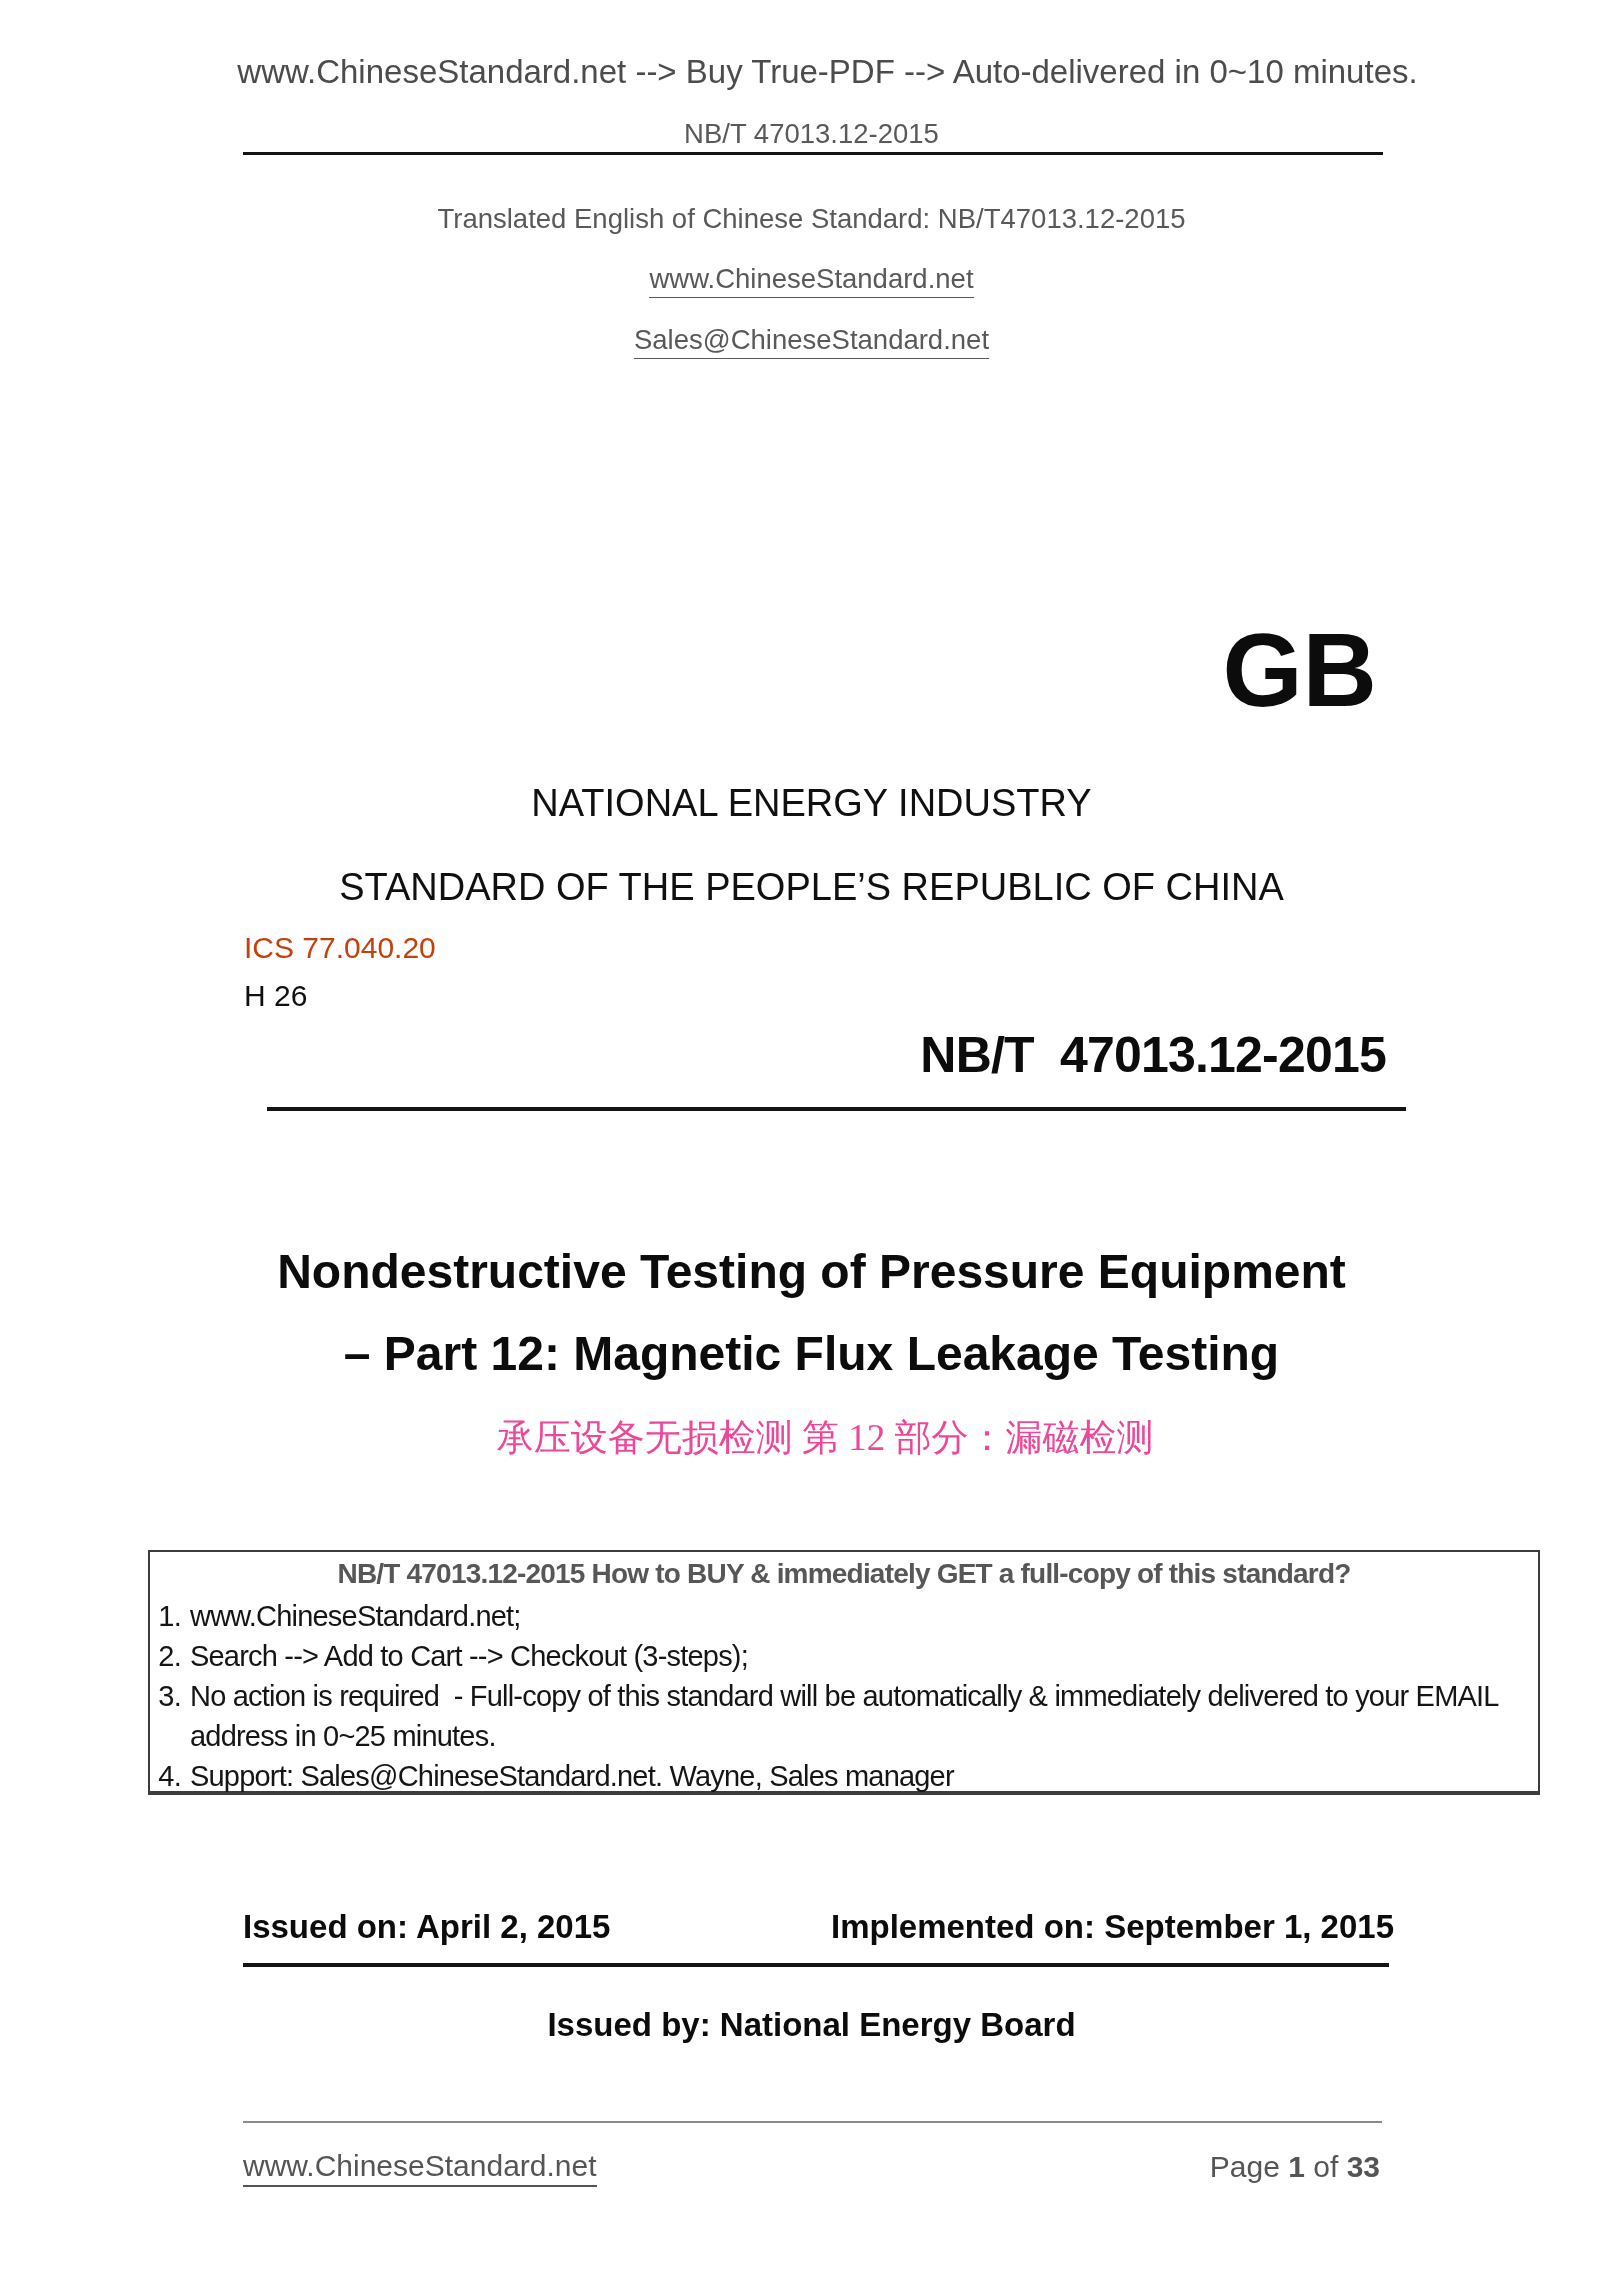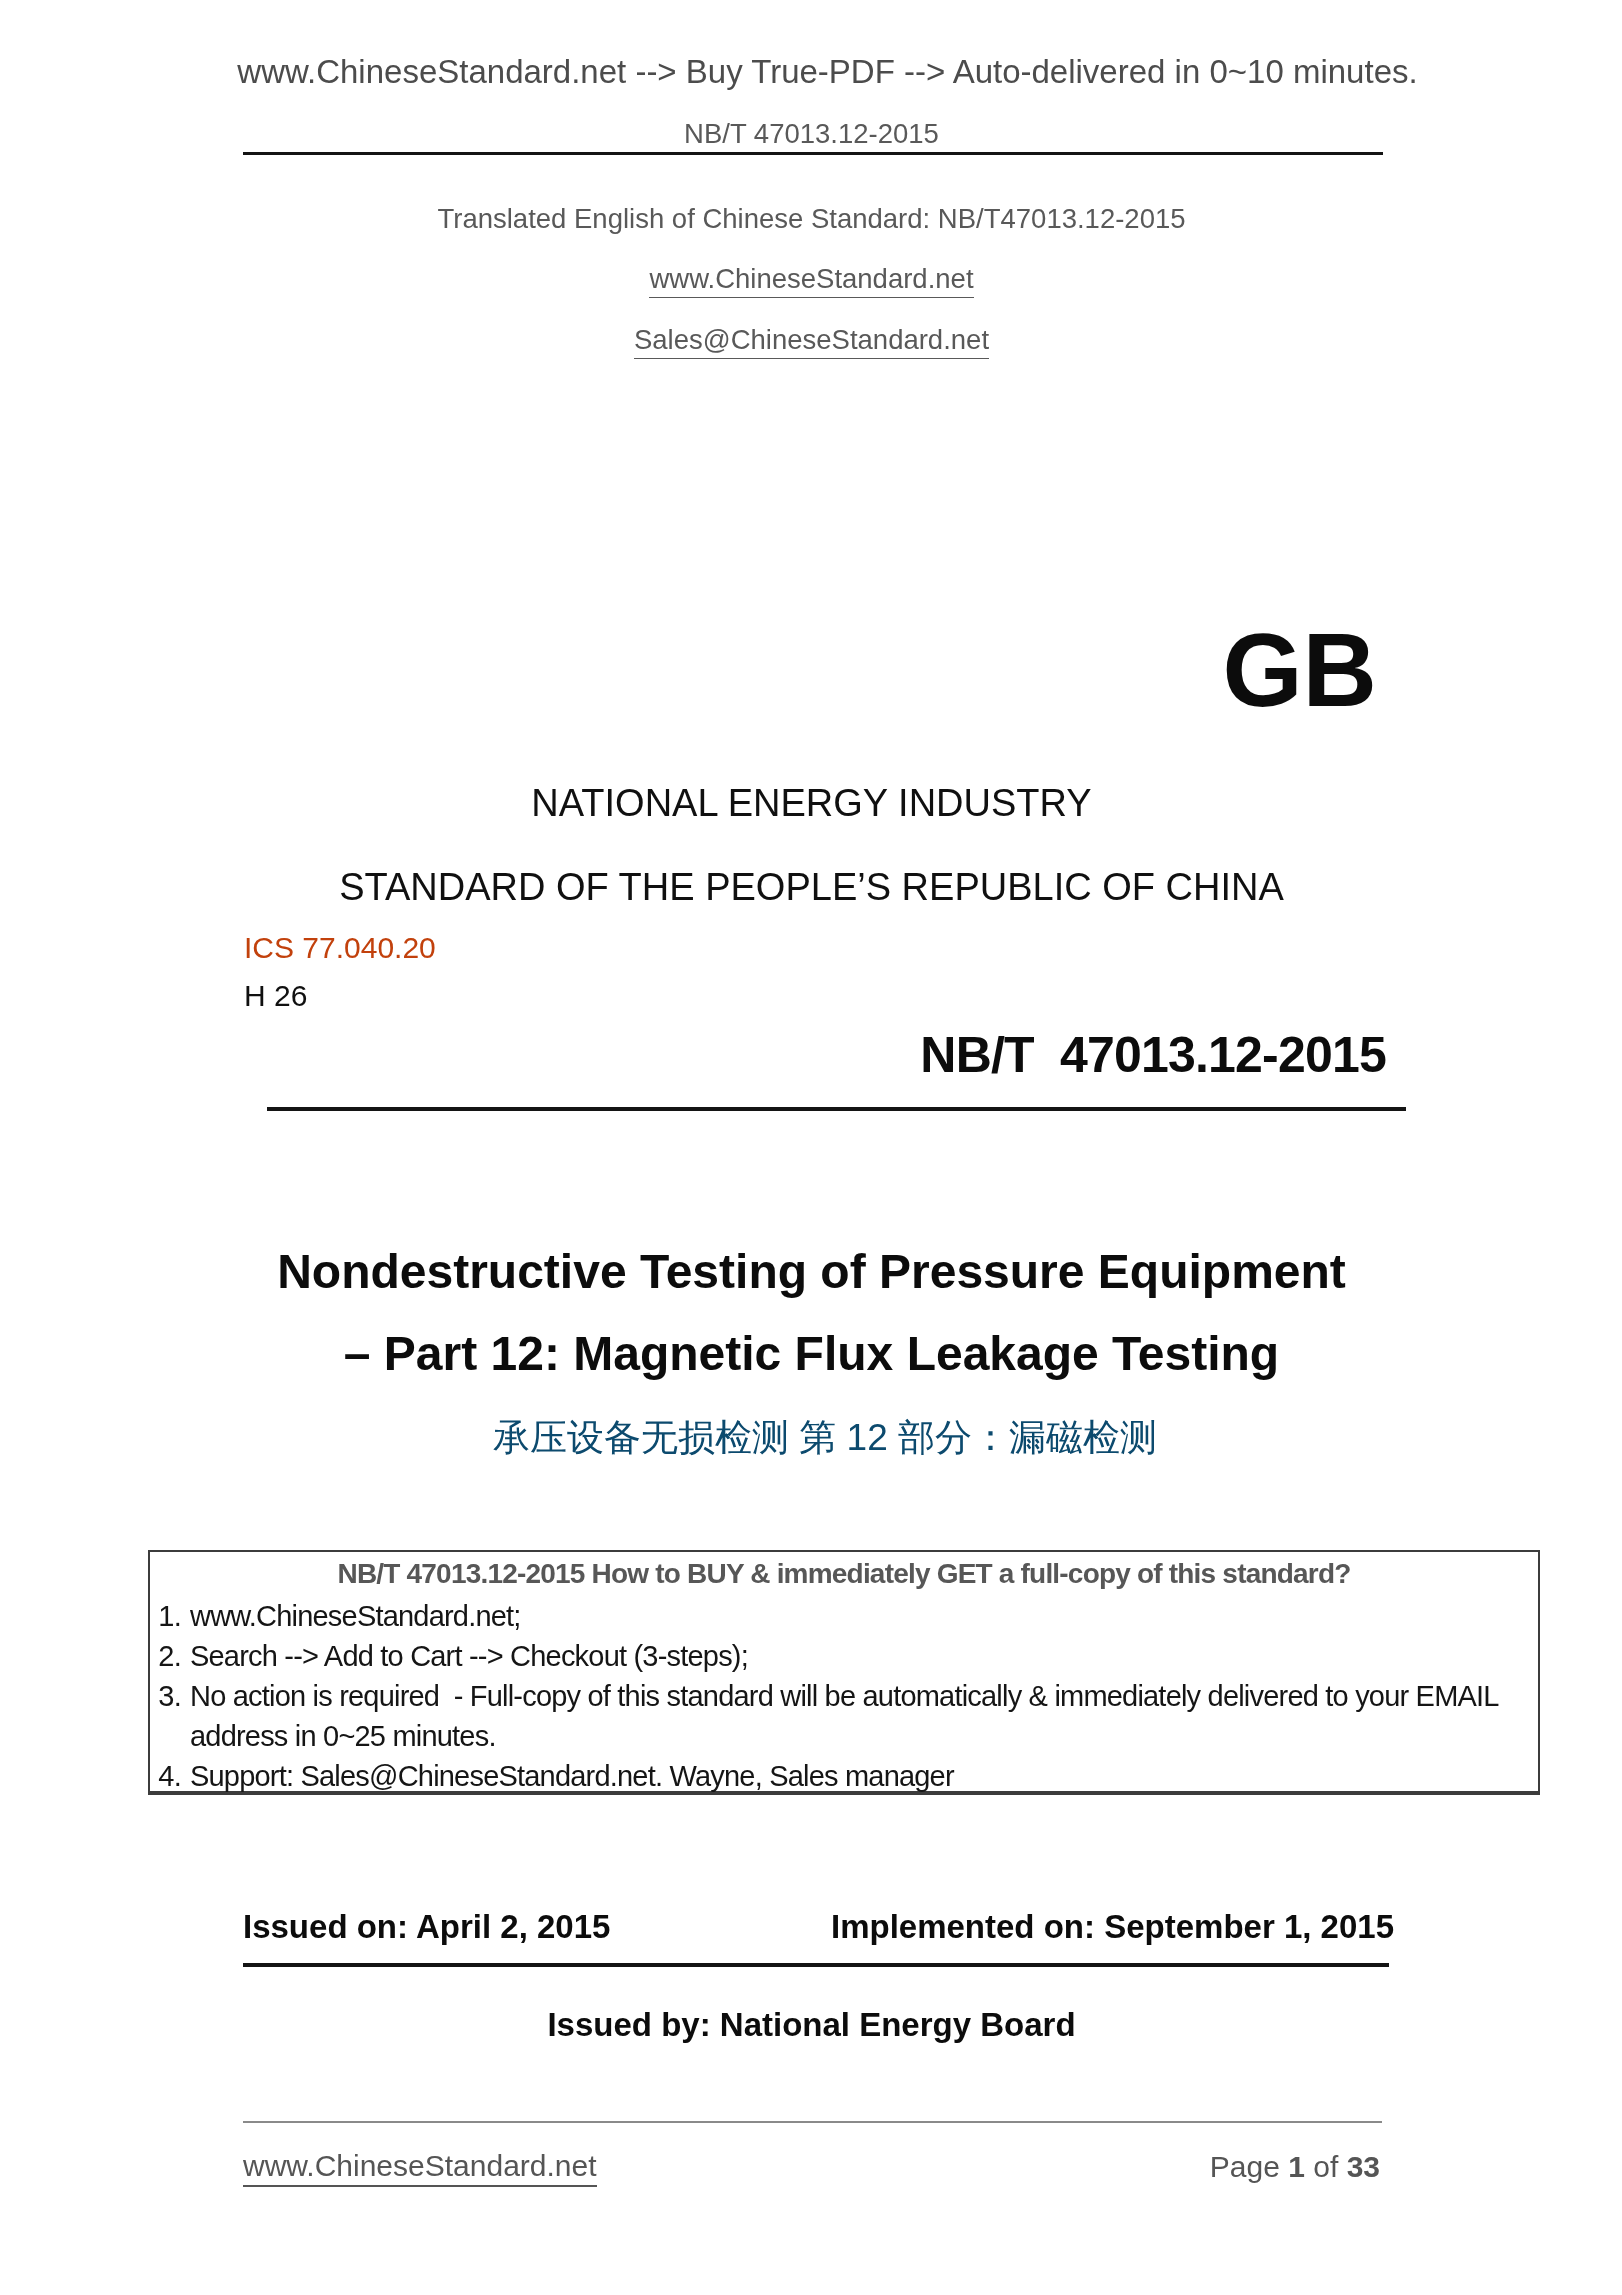--- a/index.html
+++ b/index.html
@@ -39,21 +39,21 @@
 
   .std-number {
     top:1026px; right:237px;
     font-size:50px; font-weight:bold; color:#0c0c0c;
     white-space:pre; letter-spacing:-0.8px;
   }
   .rule-stdnum { top:1107px; left:267px; width:1139px; height:4.2px; background:#141414; }
 
   .title-en1 { top:1244px; font-size:48px; font-weight:bold; color:#0c0c0c; }
   .title-en2 { top:1326px; font-size:48px; font-weight:bold; color:#0c0c0c; }
-  .title-zh  { top:1413px; font-size:37px; color:#0c4a6e; font-family:Liberation Sans, sans-serif;padding-left:27px; }
+  .title-zh  { top:1413px; font-size:37px; color:#ec4899; font-family:Liberation Serif, serif;padding-left:27px; }
 
   
   .buy-box {
     top:1550px; left:148px; width:1392px; height:245px;
     border:2.5px solid #3c3c3c; border-bottom-width:4.2px;
     background:#ffffff;
   }
   .buy-title {
     margin-top:5.8px; text-align:center;
     font-size:28px; font-weight:bold; color:#575757;

